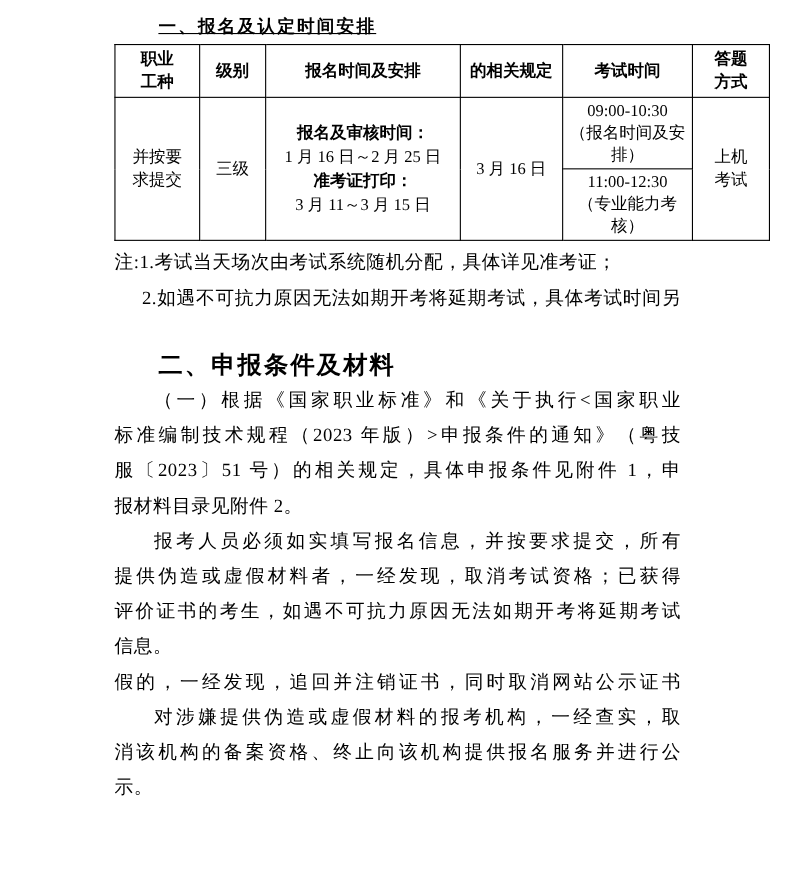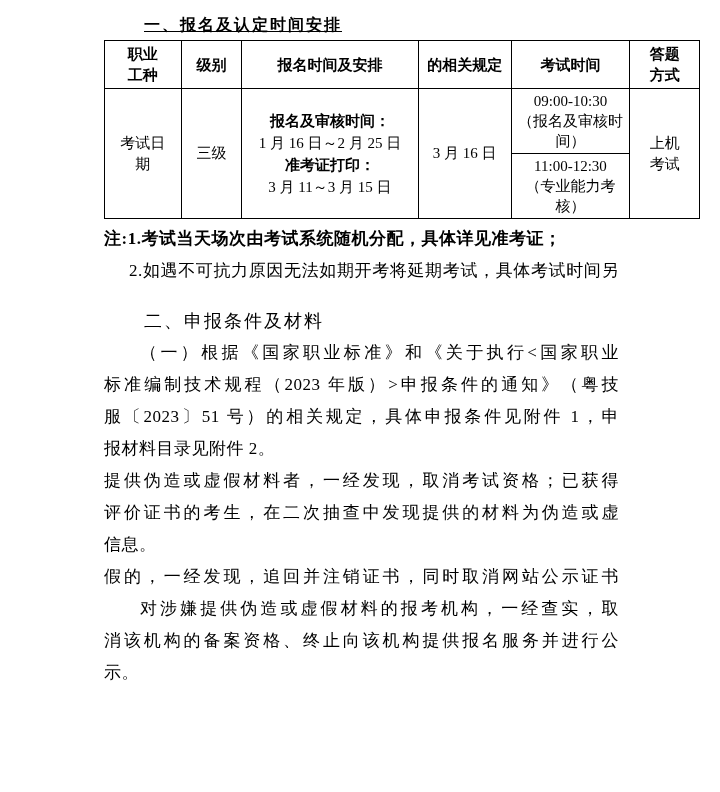--- a/index.html
+++ b/index.html
@@ -64,31 +64,31 @@
   .sched-label { font-weight: bold; }
   .session-cell { line-height: 20px; }
   
   .textblock { margin-top: 4px; width: 515px; }
   .ln {
     font-size: 17px;
     letter-spacing: 0.5px;
     line-height: 32px;
     white-space: nowrap;
   }
-  .ln.wrapok { white-space: normal; font-weight: bold; }
+  .ln.wrapok { white-space: normal; }
   .j  { text-align: justify; text-align-last: justify; white-space: normal; }
   .ind    { text-indent: 36px; }
   .indsm  { text-indent: 25px; }
   .sec2-title {
-    font-size: 18px;
-    font-weight: normal;
+    font-size: 22px;
+    font-weight: bold;
     letter-spacing: 2px;
     line-height: 32px;
     text-indent: 40px;
-    margin-top: 18px;
+    margin-top: 29px;
   }
 </style>
 </head>
 <body>
 
 <div class="content">
 
   <div class="sec1-title">一、报名及认定时间安排</div>
 
   <table class="sched">
@@ -108,33 +108,33 @@
       <th>级别</th>
       <th>报名时间及安排</th>
       <th>的相关规定</th>
       <th>考试时间</th>
       <th>
         <div class="w2">答题方式</div>
       </th>
     </tr>
     <tr class="bod">
       <td rowspan="2">
-        <div class="w3">考试日期</div>
+        <div class="w3">并按要求提交</div>
       </td>
       <td rowspan="2">三级</td>
       <td rowspan="2" class="schedule-cell">
         <div class="sched-label">报名及审核时间：</div>
         <div>1 月 16 日～2 月 25 日</div>
         <div class="sched-label">准考证打印：</div>
         <div>3 月 11～3 月 15 日</div>
       </td>
       <td rowspan="2">3 月 16 日</td>
       <td class="session-cell">
         <div>09:00-10:30</div>
-        <div>（报名及审核时间）</div>
+        <div>（报名时间及安排）</div>
       </td>
       <td rowspan="2">
         <div class="w2">上机考试</div>
       </td>
     </tr>
     <tr class="bod">
       <td class="session-cell">
         <div>11:00-12:30</div>
         <div>（专业能力考核）</div>
       </td>
@@ -146,22 +146,23 @@
     <div class="ln wrapok">注:1.考试当天场次由考试系统随机分配，具体详见准考证；</div>
     <div class="ln j indsm">2.如遇不可抗力原因无法如期开考将延期考试，具体考试时间另</div>
   </div>
 
   <div class="textblock">
     <div class="sec2-title">二、申报条件及材料</div>
     <div class="ln j ind">（一）根据《国家职业标准》和《关于执行&lt;国家职业</div>
     <div class="ln j">标准编制技术规程（2023 年版）&gt;申报条件的通知》（粤技</div>
     <div class="ln j">服〔2023〕51 号）的相关规定，具体申报条件见附件 1，申</div>
     <div class="ln">报材料目录见附件 2。</div>
+    <div class="ln j ind">报考人员必须如实填写报名信息，并按要求提交，所有</div>
     <div class="ln j">提供伪造或虚假材料者，一经发现，取消考试资格；已获得</div>
-    <div class="ln j">评价证书的考生，在二次抽查中发现提供的材料为伪造或虚</div>
+    <div class="ln j">评价证书的考生，如遇不可抗力原因无法如期开考将延期考试</div>
     <div class="ln">信息。</div>
     <div class="ln j">假的，一经发现，追回并注销证书，同时取消网站公示证书</div>
     <div class="ln j ind">对涉嫌提供伪造或虚假材料的报考机构，一经查实，取</div>
     <div class="ln j">消该机构的备案资格、终止向该机构提供报名服务并进行公</div>
     <div class="ln">示。</div>
   </div>
 
 </div>
 
 </body></html>

